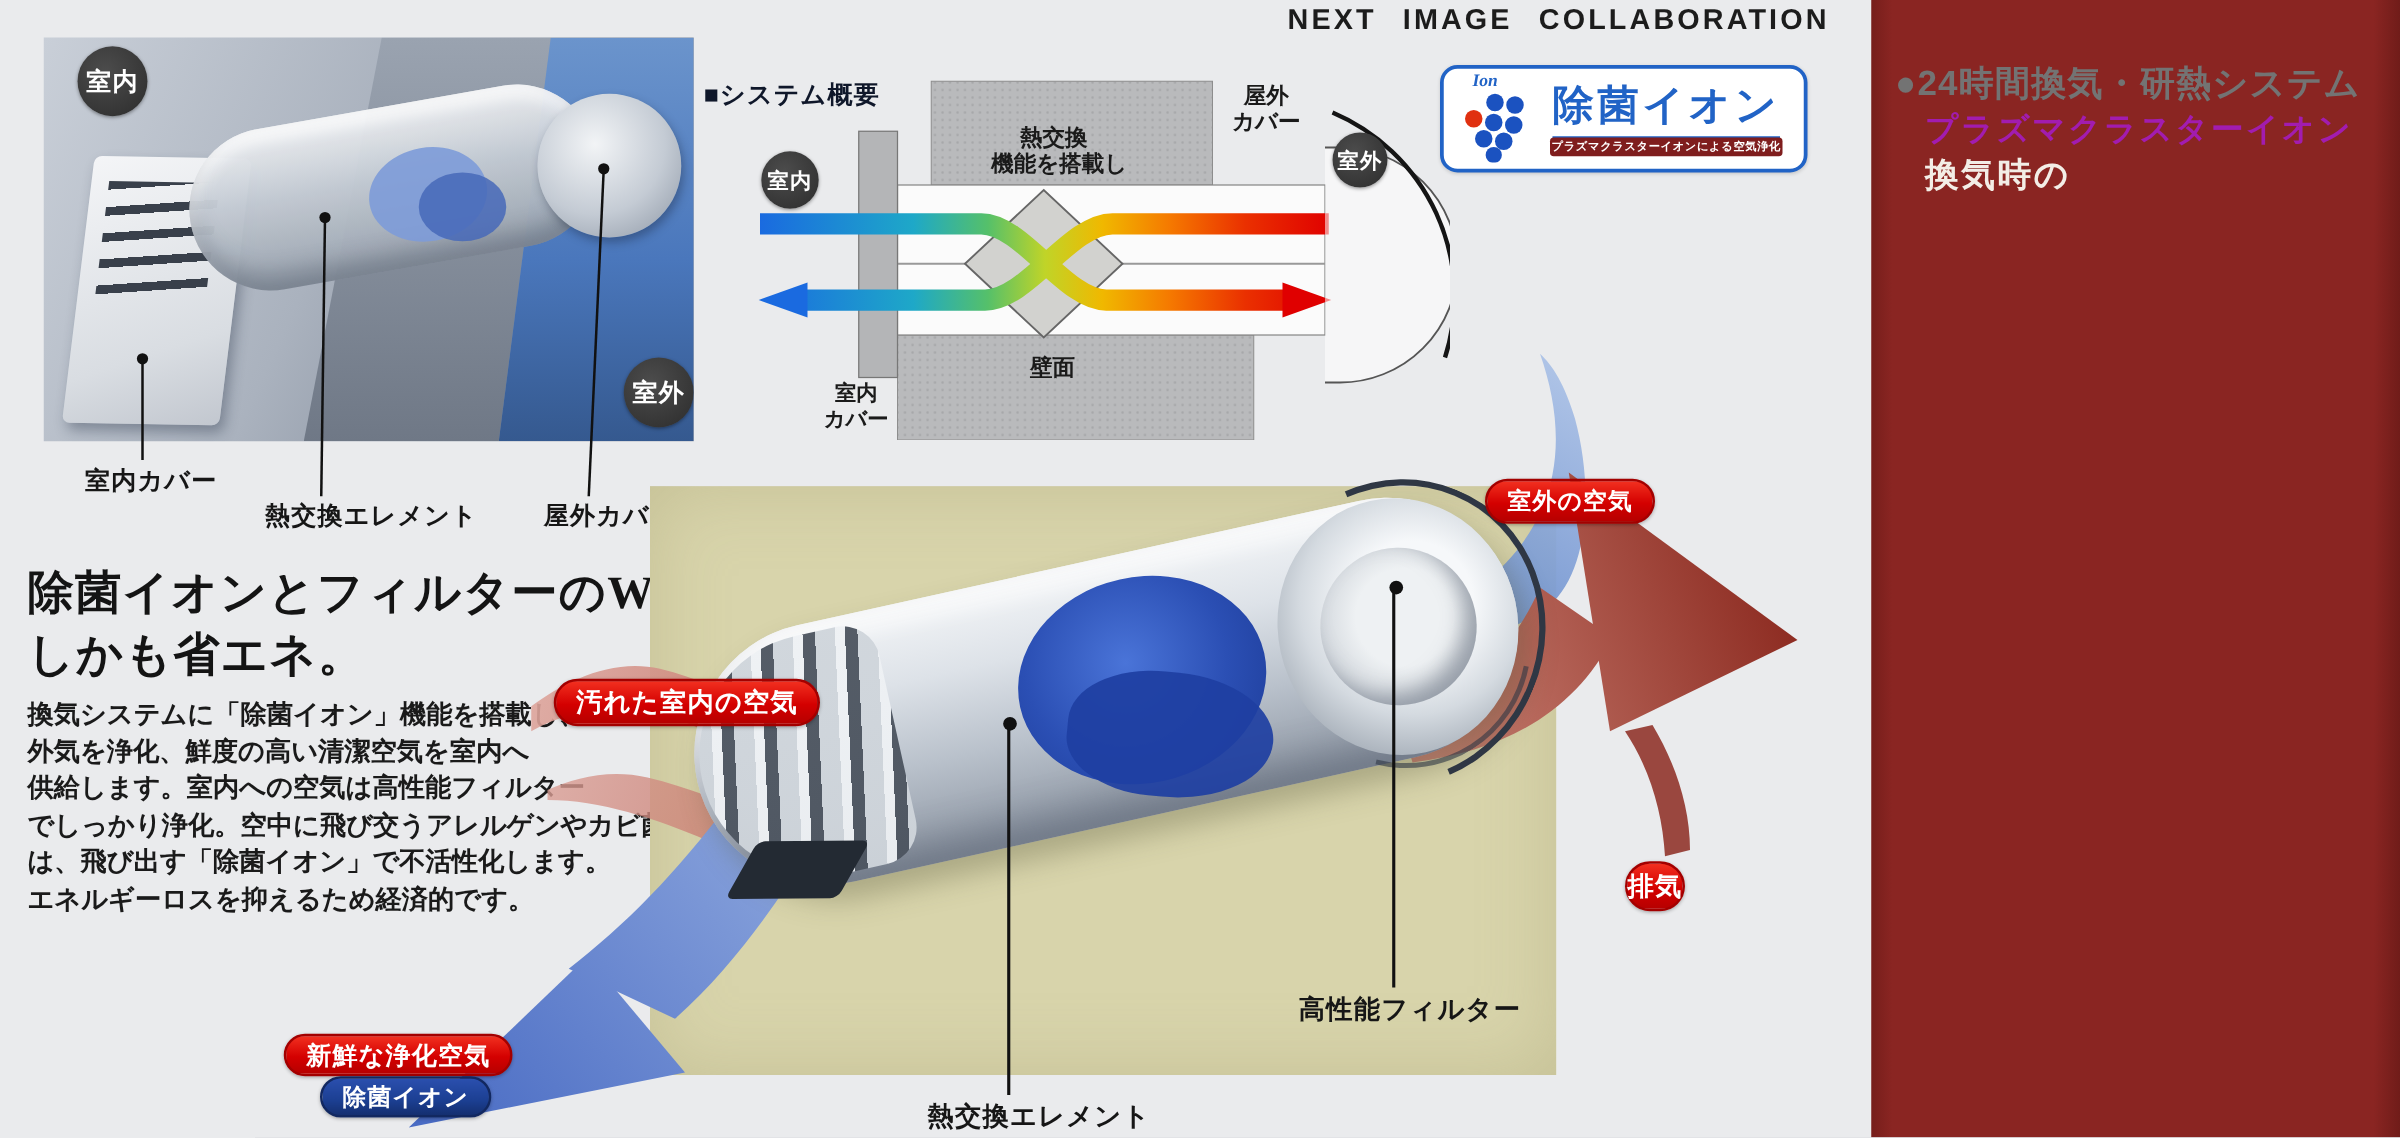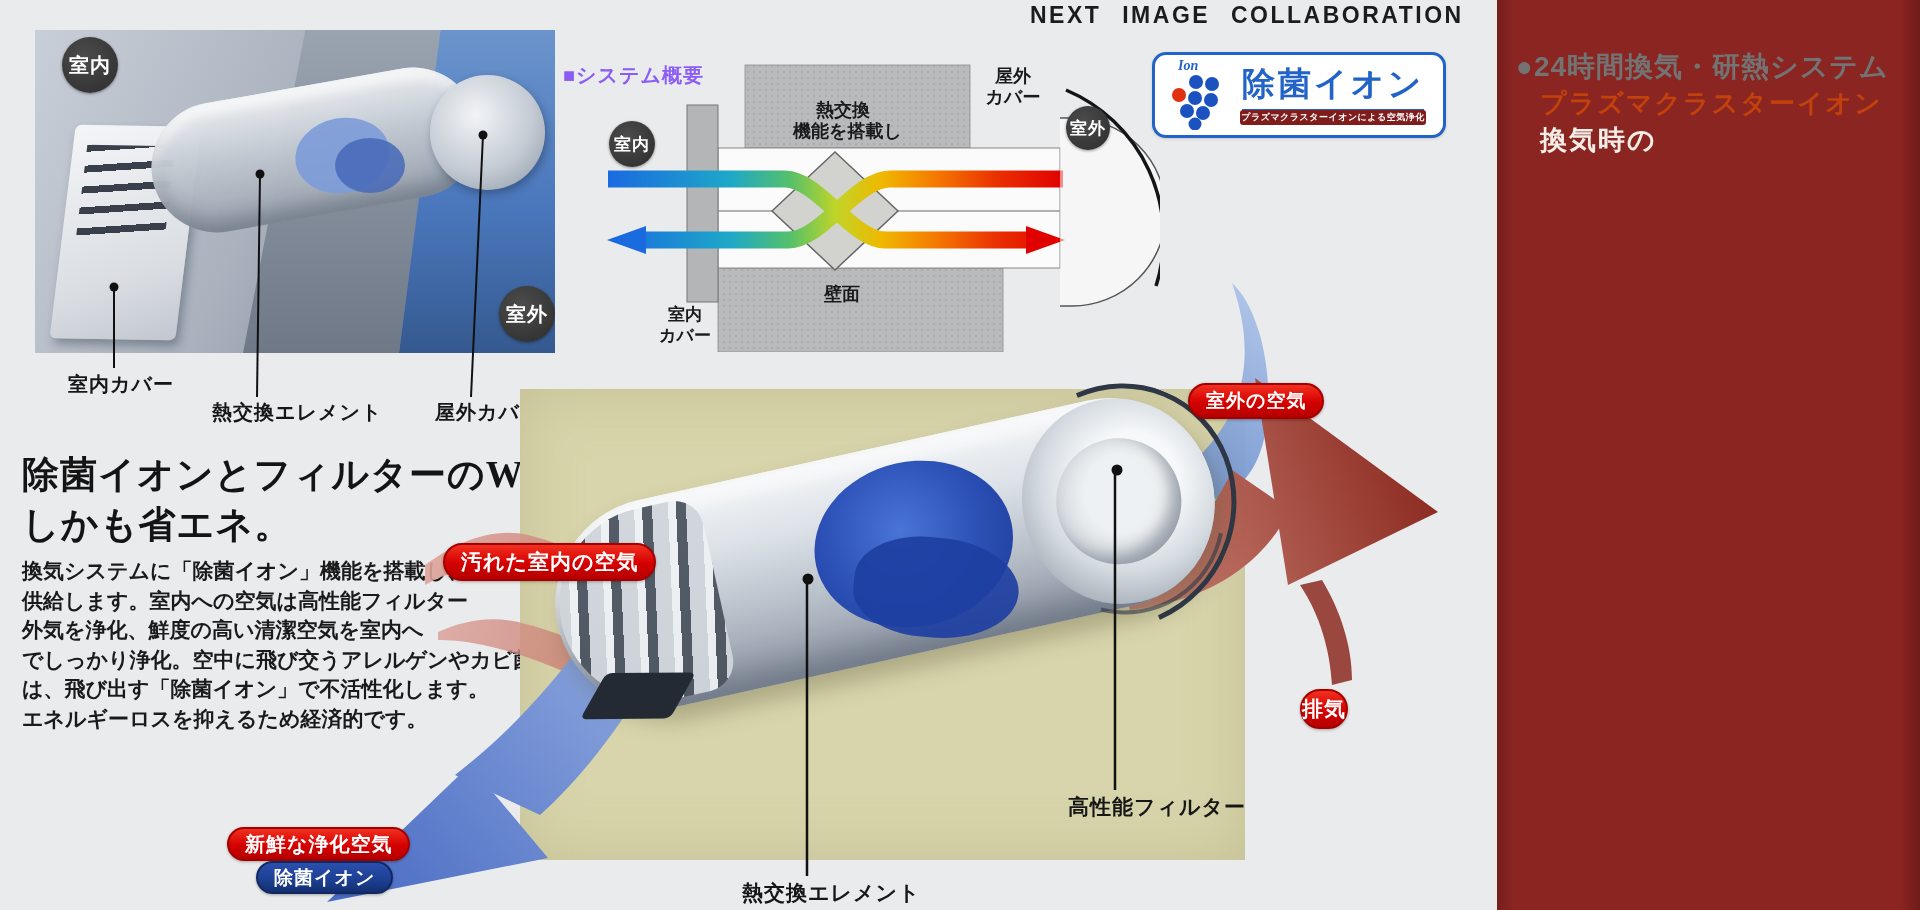--- a/index.html
+++ b/index.html
@@ -19,21 +19,21 @@
   .logo-title{left:1242px;top:62px;font-size:33px;font-weight:bold;color:#2163c6;
               letter-spacing:3px;border-bottom:3px solid #2163c6;padding-bottom:2px;}
   .logo-sub{left:1240px;top:110px;width:186px;height:15px;background:#7f1d1d;border-radius:3px;
             color:#fff;font-size:9px;font-weight:bold;display:flex;align-items:center;
             justify-content:center;letter-spacing:.5px;white-space:nowrap;}
 
   
   .sidebar{left:1497px;top:0;width:423px;height:910px;
            background:linear-gradient(90deg,#761e1b 0%,#8a2522 4%,#8a2522 95%,#701c19 100%);}
   .sb-l1{left:1516px;top:48px;font-size:28px;font-weight:bold;color:#737373;letter-spacing:1px;}
-  .sb-l2{left:1540px;top:86px;font-size:26px;font-weight:bold;color:#c2410c;
+  .sb-l2{left:1540px;top:86px;font-size:26px;font-weight:bold;color:#a21caf;
          font-family:"Liberation Serif","DejaVu Serif",serif;letter-spacing:2px;}
   .sb-l3{left:1540px;top:122px;font-size:27px;font-weight:bold;color:#f3ede6;
          font-family:"Liberation Serif","DejaVu Serif",serif;letter-spacing:2px;}
 
   
   .photo{left:35px;top:30px;width:520px;height:323px;overflow:hidden;
          background:linear-gradient(115deg,#c9cfd8 0%,#aab2be 45%,#8d96a4 70%);}
   .photo .wallcol{position:absolute;inset:0;clip-path:polygon(52% 0,78% 0,70% 100%,40% 100%);
          background:linear-gradient(180deg,#9aa3b0,#6f7886);}
   .photo .sky{position:absolute;inset:0;clip-path:polygon(78% 0,100% 0,100% 100%,70% 100%);
@@ -58,21 +58,21 @@
          color:#fff;font-weight:bold;background:radial-gradient(circle at 40% 35%,#4c4c4c,#2c2c2c);
          box-shadow:0 1px 3px rgba(0,0,0,.4);}
   .cb-photo{width:56px;height:56px;font-size:20px;letter-spacing:1px;}
   .cb-diag{width:46px;height:46px;font-size:17px;letter-spacing:1px;}
 
   .lbl{font-weight:bold;color:#161616;letter-spacing:1px;white-space:nowrap;}
   .lbl20{font-size:20px;}
   .lbl21{font-size:21px;}
 
   
-  .diag-heading{left:563px;top:62px;font-size:20px;font-weight:bold;color:#8b5cf6;letter-spacing:1px;}
+  .diag-heading{left:563px;top:62px;font-size:20px;font-weight:bold;color:#0f172a;letter-spacing:1px;}
   .diag-lbl{font-size:18px;line-height:21px;font-weight:bold;color:#1a1a1a;text-align:center;white-space:nowrap;}
 
   
   .headline{left:22px;top:450px;font-family:"Liberation Serif","DejaVu Serif",serif;
             font-weight:bold;font-size:37px;line-height:50px;color:#141414;letter-spacing:1px;white-space:nowrap;}
   .bodytext{left:22px;top:557px;font-family:"Liberation Serif","DejaVu Serif",serif;
             font-weight:bold;font-size:21px;line-height:29.5px;color:#1a1a1a;white-space:nowrap;}
 
   
   .beige{left:520px;top:389px;width:725px;height:471px;background:#d8d4ab;
@@ -206,22 +206,22 @@
     <div>屋外</div>
     <div>カバー</div>
   </div>
 
   <div class="abs headline">
     <div>除菌イオンとフィルターのW浄化、</div>
     <div>しかも省エネ。</div>
   </div>
   <div class="abs bodytext">
     <div>換気システムに「除菌イオン」機能を搭載し、</div>
+    <div>外気を浄化、鮮度の高い清潔空気を室内へ</div>
     <div>供給します。室内への空気は高性能フィルター</div>
-    <div>外気を浄化、鮮度の高い清潔空気を室内へ</div>
     <div>でしっかり浄化。空中に飛び交うアレルゲンやカビ菌</div>
     <div>は、飛び出す「除菌イオン」で不活性化します。</div>
     <div>エネルギーロスを抑えるため経済的です。</div>
   </div>
 
   <div class="abs beige"></div>
 
   <svg class="abs noptr" style="left:0;top:0;z-index:3;" width="1920" height="910" viewBox="0 0 1920 910">
     <defs>
       <linearGradient id="gBlueIn" gradientUnits="userSpaceOnUse" x1="1240" y1="290" x2="1100" y2="500">
@@ -273,21 +273,21 @@
     <circle cx="260" cy="174" r="4.5" fill="#111"></circle>
     <line x1="483" y1="135" x2="471" y2="397" stroke="#111" stroke-width="2"></line>
     <circle cx="483" cy="135" r="4.5" fill="#111"></circle>
     <line x1="807" y1="580" x2="807" y2="876" stroke="#111" stroke-width="2.5"></line>
     <circle cx="808" cy="579" r="5.5" fill="#111"></circle>
     <line x1="1115" y1="471" x2="1115" y2="790" stroke="#111" stroke-width="2.5"></line>
     <circle cx="1117" cy="470" r="5.5" fill="#111"></circle>
   </svg>
 
   <div class="abs lbl lbl21" style="left:742px;top:879px;z-index:9;">熱交換エレメント</div>
-  <div class="abs lbl lbl21" style="left:1068px;top:793px;z-index:9;">高性能フィルター</div>
+  <div class="abs lbl lbl21" style="left:1039px;top:793px;z-index:9;">高性能フィルター</div>
 
   <div class="abs pill-red" style="left:1188px;top:383px;height:32px;padding:0 16px;font-size:19px;z-index:9;text-align:center;">室外の空気</div>
   <div class="abs pill-red" style="left:443px;top:543px;height:34px;padding:0 16px;font-size:21px;z-index:9;">汚れた室内の空気</div>
   <div class="abs pill-red" style="left:1300px;top:689px;height:36px;padding:0 0;font-size:21px;z-index:9;">排気</div>
   <div class="abs pill-red" style="left:227px;top:827px;height:30px;padding:0 16px;font-size:20px;z-index:9;">新鮮な浄化空気</div>
   <div class="abs pill-blue" style="left:256px;top:861px;height:29px;padding:0 16px;font-size:19px;z-index:9;">除菌イオン</div>
 
 </div>
 
 </body></html>

